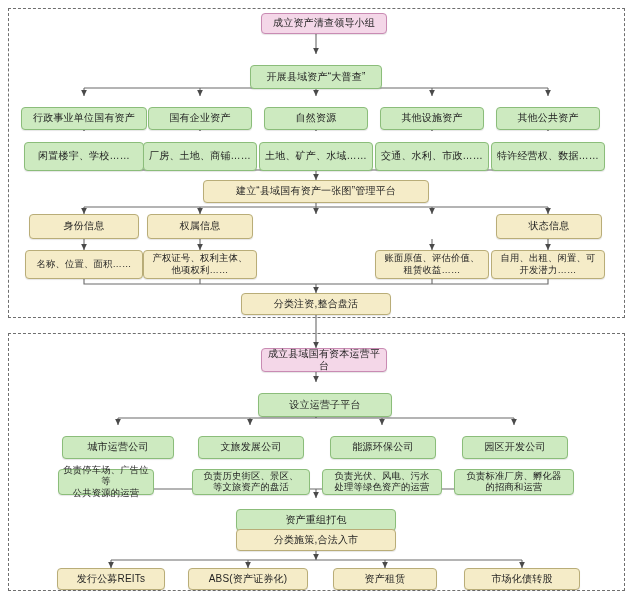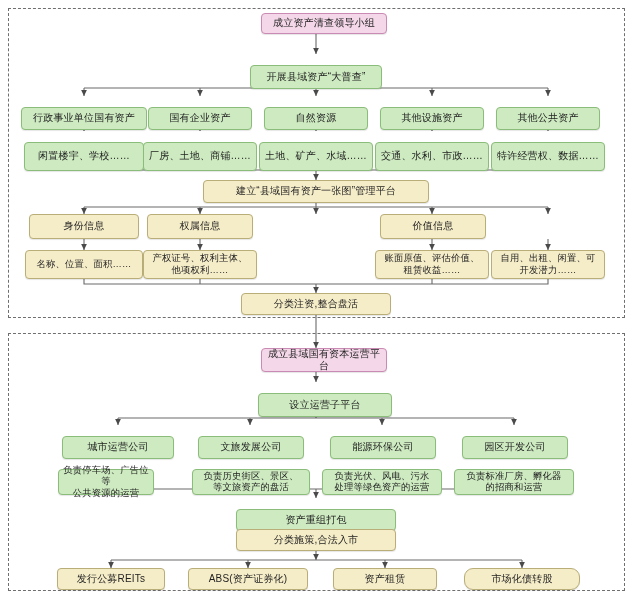--- a/index.html
+++ b/index.html
@@ -139,21 +139,21 @@
   <div class="node n-green" style="left:24px;top:131px;width:120px;height:29px;">闲置楼宇、学校……</div>
   <div class="node n-green" style="left:143px;top:131px;width:114px;height:29px;">厂房、土地、商铺……</div>
   <div class="node n-green" style="left:259px;top:131px;width:114px;height:29px;">土地、矿产、水域……</div>
   <div class="node n-green" style="left:375px;top:131px;width:114px;height:29px;">交通、水利、市政……</div>
   <div class="node n-green" style="left:491px;top:131px;width:114px;height:29px;">特许经营权、数据……</div>
 
   <div class="node n-beige" style="left:203px;top:180px;width:226px;height:23px;">建立“县域国有资产一张图”管理平台</div>
 
   <div class="node n-beige" style="left:29px;top:214px;width:110px;height:25px;">身份信息</div>
   <div class="node n-beige" style="left:147px;top:214px;width:106px;height:25px;">权属信息</div>
-  <div class="node n-beige" style="left:380px;top:214px;width:106px;height:25px;">价值信息</div>
+  <div class="node n-beige" style="left:496px;top:214px;width:106px;height:25px;">状态信息</div>
 
   <div class="node n-beige n-two" style="left:25px;top:250px;width:118px;height:29px;">名称、位置、面积……</div>
   <div class="node n-beige n-two" style="left:143px;top:250px;width:114px;height:29px;">产权证号、权利主体、
 他项权利……</div>
   <div class="node n-beige n-two" style="left:375px;top:250px;width:114px;height:29px;">账面原值、评估价值、
 租赁收益……</div>
   <div class="node n-beige n-two" style="left:491px;top:250px;width:114px;height:29px;">自用、出租、闲置、可
 开发潜力……</div>
 
   <div class="node n-beige" style="left:241px;top:293px;width:150px;height:22px;">分类注资,整合盘活</div>
@@ -176,15 +176,15 @@
   <div class="node n-green n-two" style="left:454px;top:458px;width:120px;height:26px;">负责标准厂房、孵化器
 的招商和运营</div>
 
   <div class="node n-green" style="left:236px;top:498px;width:160px;height:22px;">资产重组打包</div>
 
   <div class="node n-beige" style="left:236px;top:529px;width:160px;height:22px;">分类施策,合法入市</div>
 
   <div class="node n-beige" style="left:57px;top:568px;width:108px;height:22px;">发行公募REITs</div>
   <div class="node n-beige" style="left:188px;top:568px;width:120px;height:22px;">ABS(资产证券化)</div>
   <div class="node n-beige" style="left:333px;top:568px;width:104px;height:22px;">资产租赁</div>
-  <div class="node n-beige" style="left:464px;top:568px;width:116px;height:22px;border-radius:9px;">市场化债转股</div>
+  <div class="node n-beige" style="left:464px;top:568px;width:116px;height:22px;">市场化债转股</div>
 
 </div>
 
 </body></html>

